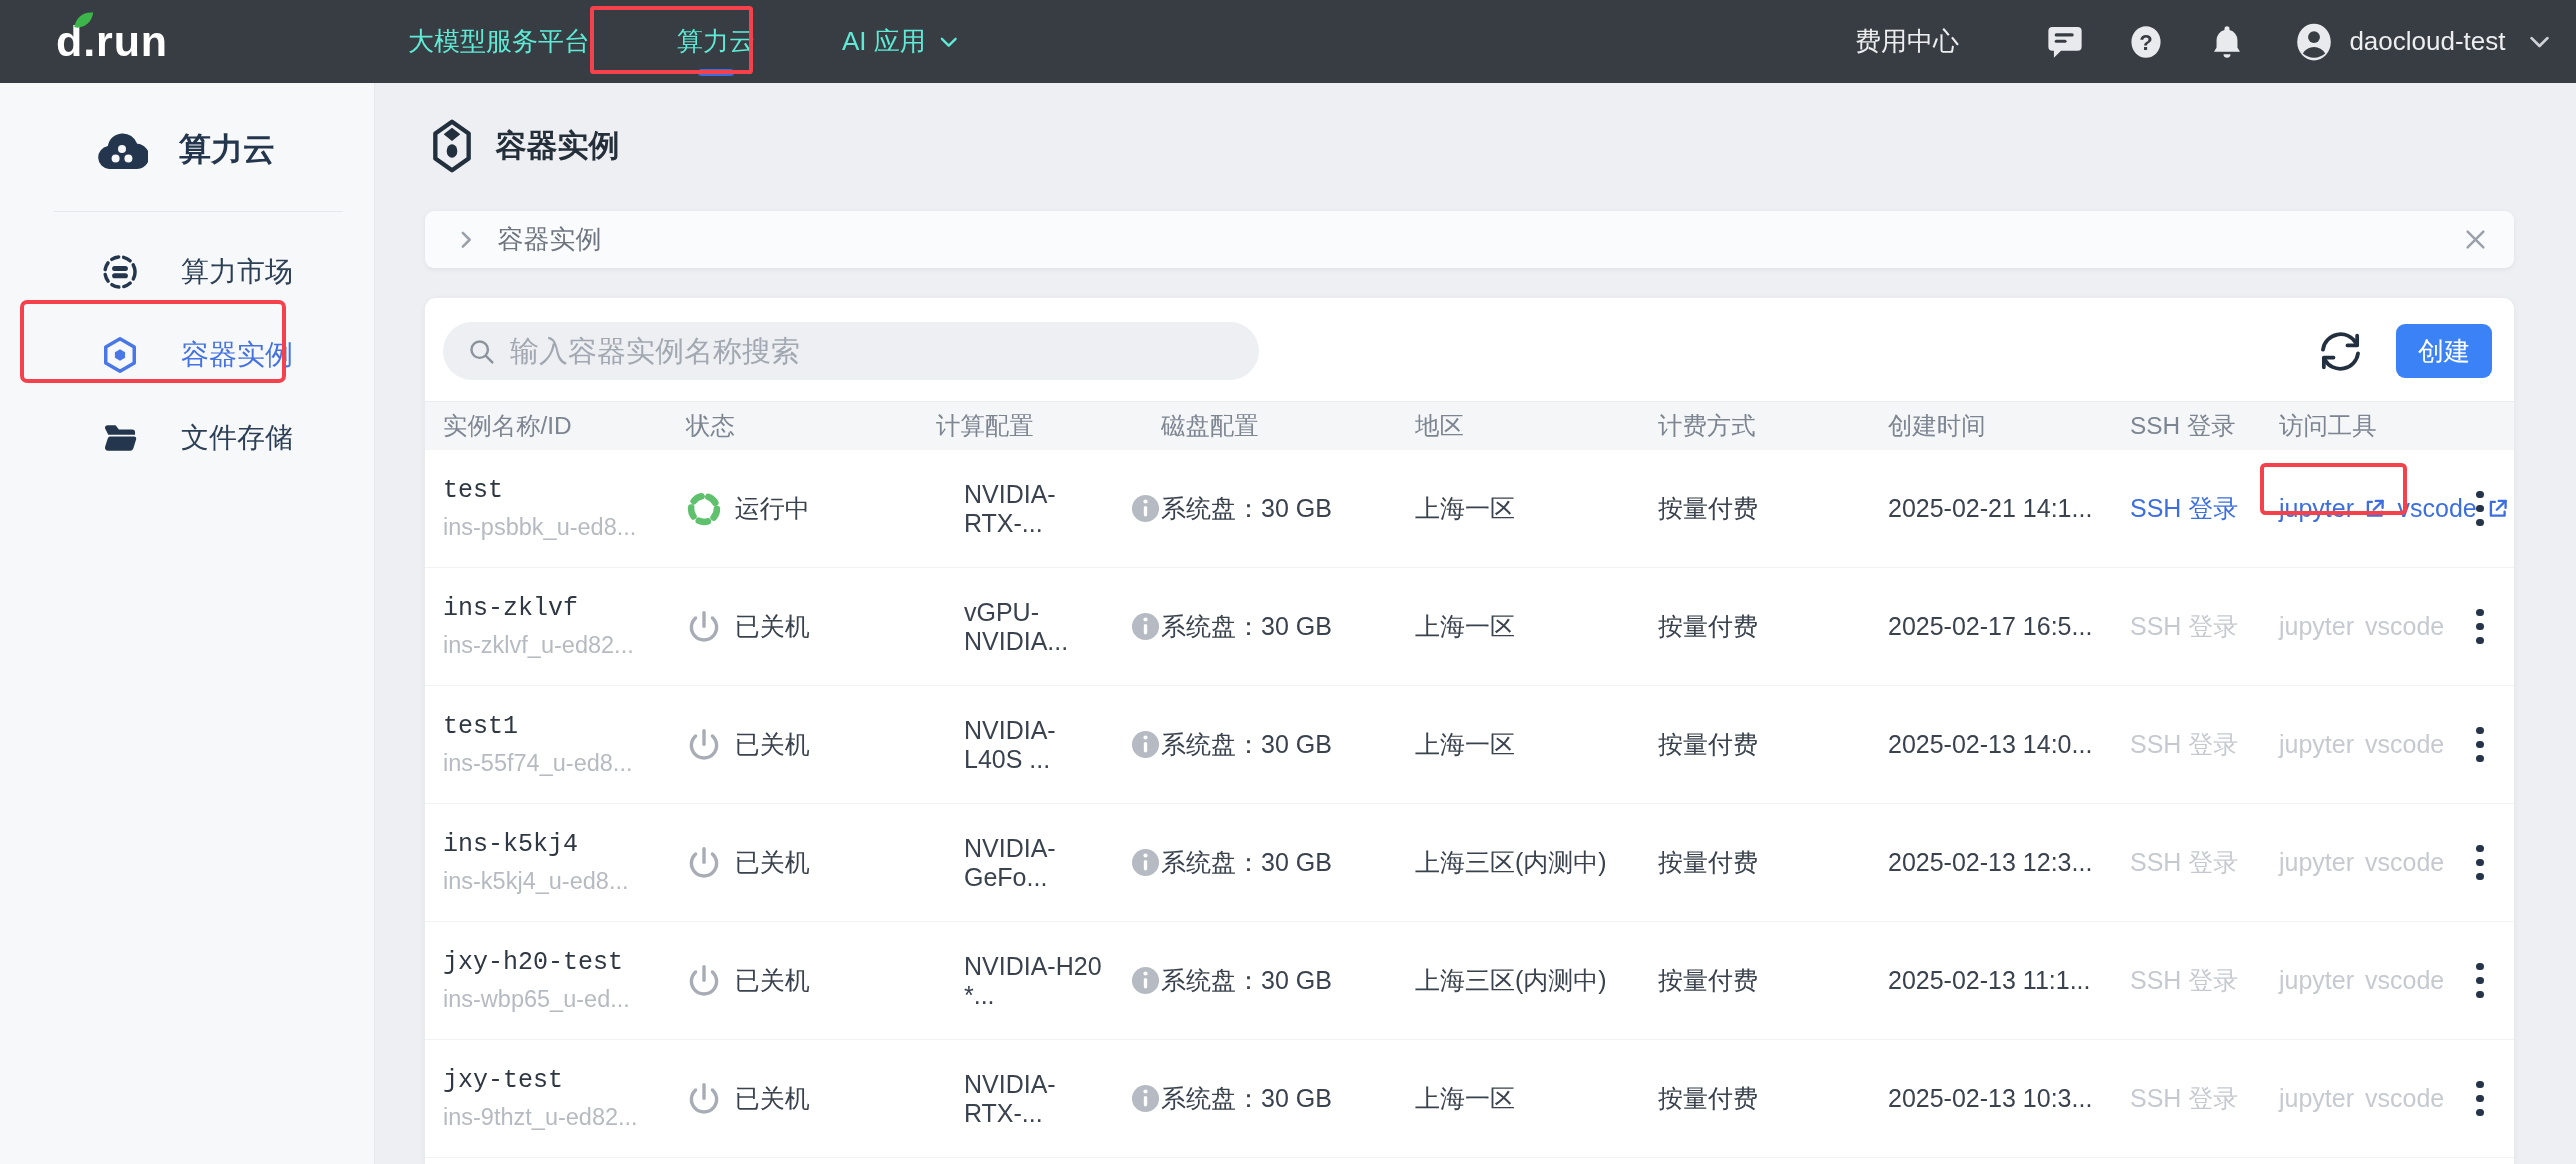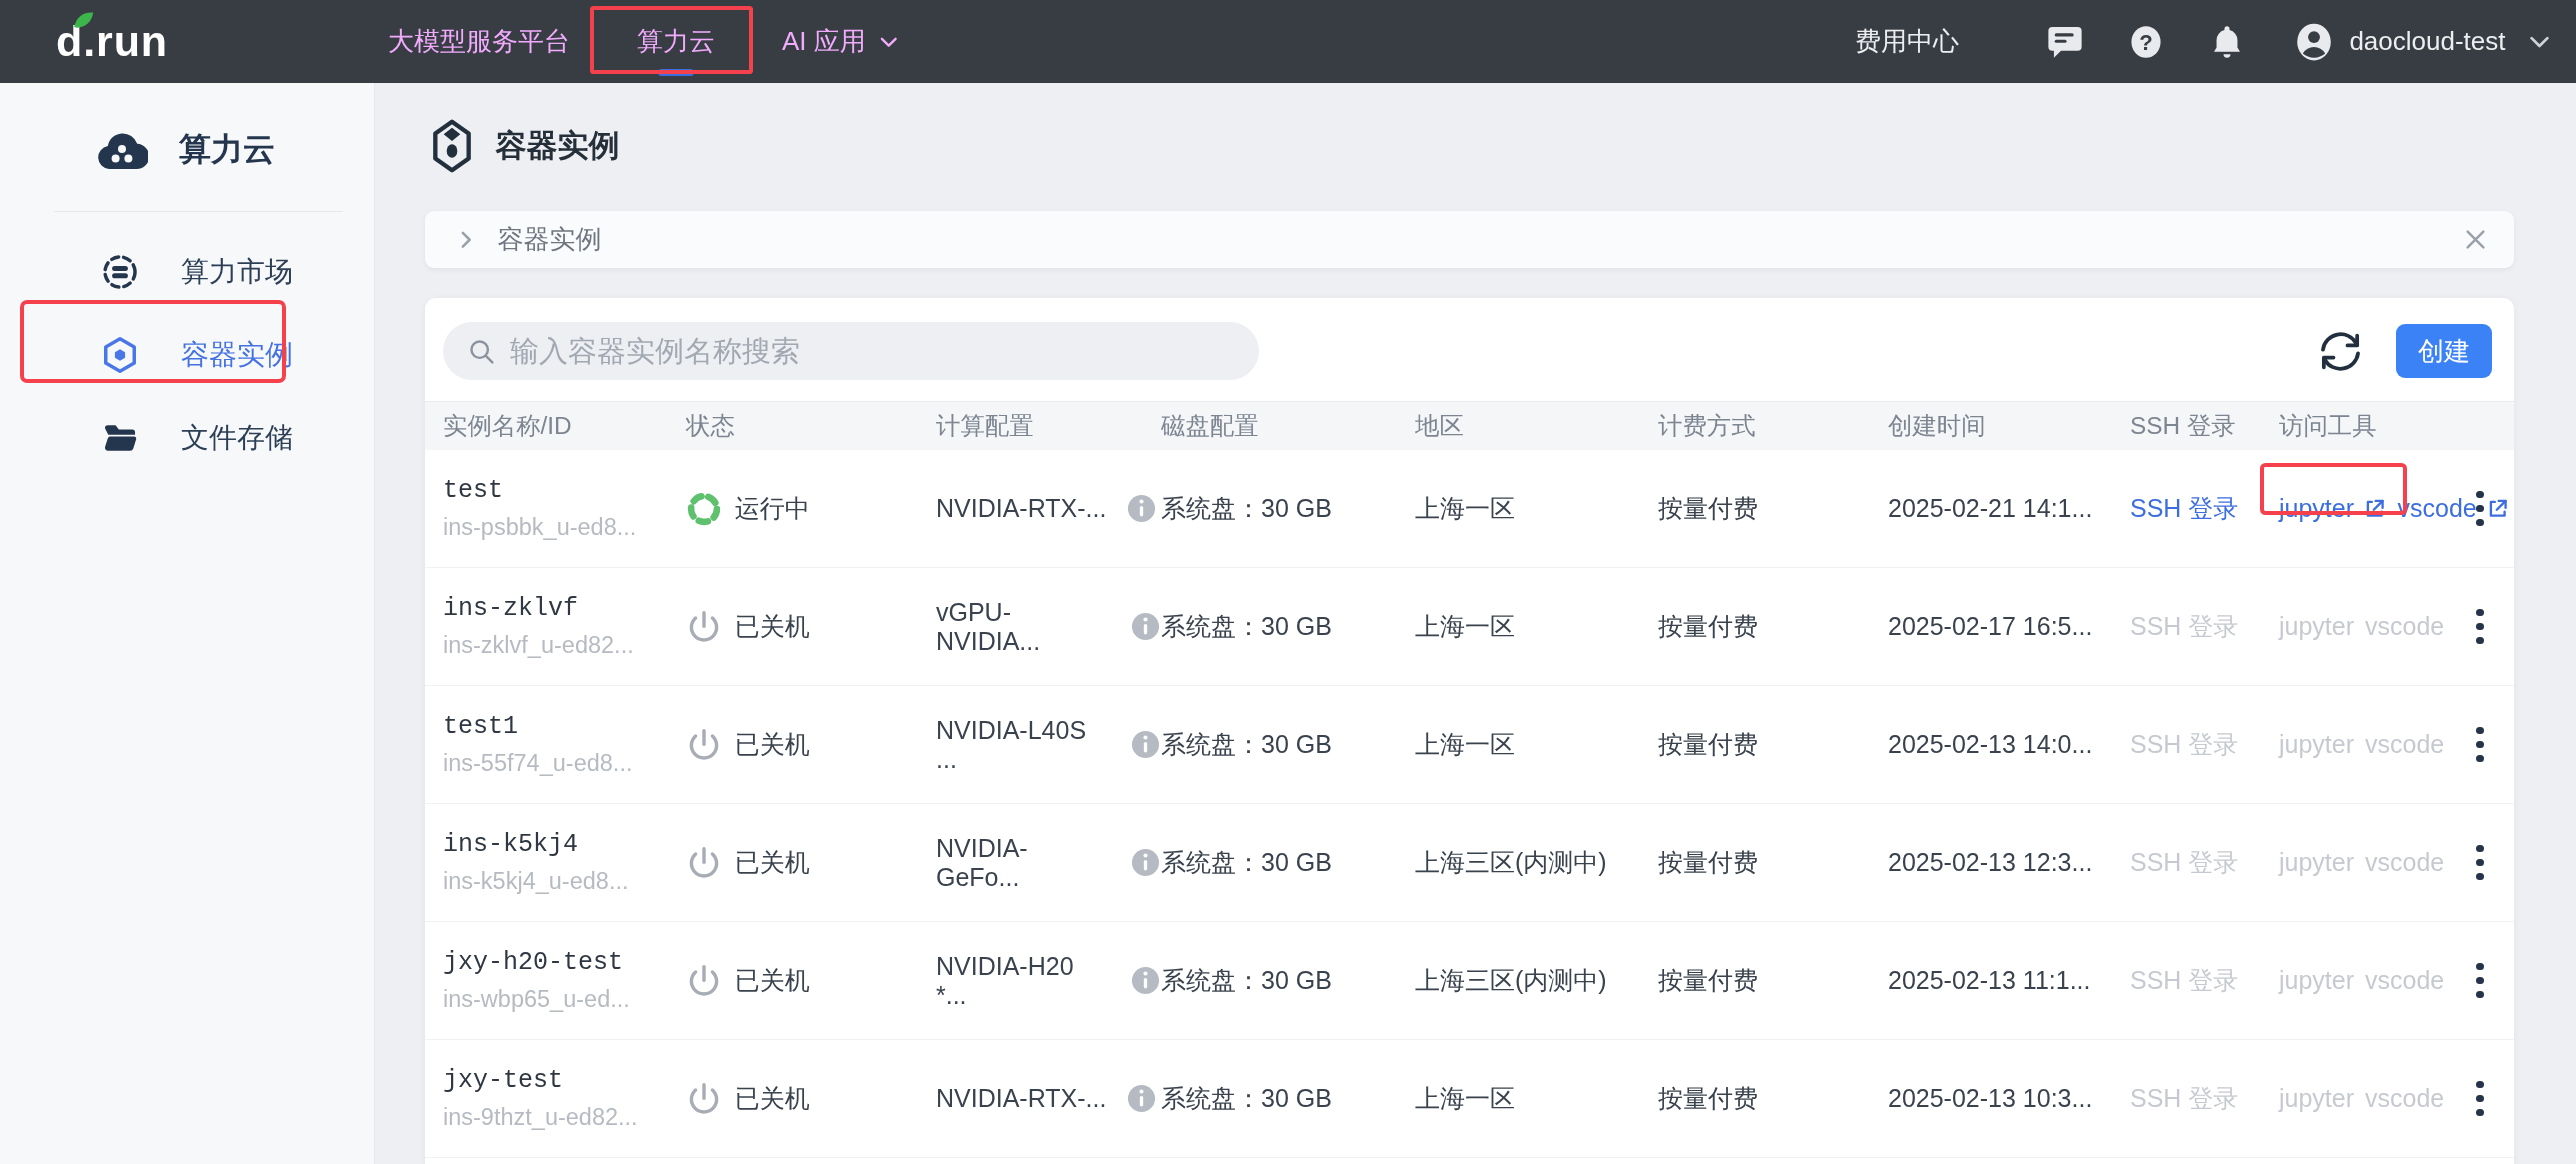--- a/index.html
+++ b/index.html
@@ -8,21 +8,21 @@
   .app { position:relative; width:2576px; height:1106px; }
 
   
   .navbar { position:absolute; left:0; top:0; width:2576px; height:83px; background:#383c43;
             display:flex; align-items:center; z-index:5; }
   .logo { position:relative; margin-left:56px; color:#ffffff; font-size:43px; font-weight:bold;
           letter-spacing:0.9px; display:flex; align-items:center; }
   .logo .leaf { position:absolute; left:14.5px; top:-11px; }
   .nav-tabs { position:absolute; left:388px; top:0; height:83px; display:flex; gap:67px; align-items:center; }
   .nav-tab { position:relative; height:83px; display:flex; align-items:center; gap:11px;
-             color:#f0abfc; font-size:26px; cursor:pointer; }
+             color:#5eead4; font-size:26px; cursor:pointer;margin-left:20px; }
   .nav-tab .tab-underline { position:absolute; left:50%; transform:translateX(-50%); bottom:7.2px;
              width:36px; height:7.2px; border-radius:3.6px; background:#3D6EE0; }
   .nav-right { position:absolute; right:23.5px; top:0; height:83px; display:flex; align-items:center; }
   .nav-right .billing { color:#eceef0; font-size:26px; margin-right:87px; cursor:pointer; }
   .nav-icon { width:38px; height:38px; color:#e8eaee; margin-left:43px; cursor:pointer; }
   .nav-icon:first-of-type { margin-left:0; }
   .avatar { width:42px; height:42px; margin-left:47px; color:#e8eaee; }
   .username { color:#eceef0; font-size:26px; margin-left:14.5px; }
   .nav-chevron { width:27px; height:27px; color:#cfd3d8; margin-left:20px; }
 
@@ -71,21 +71,21 @@
   .thead { height:49px; background:#f4f6f8; border-top:0.9px solid #e9ebee; margin-top:20px; }
   .thead span { font-size:24.4px; color:#7d8591; }
   .trow { height:118px; border-bottom:1.8px solid #f1f2f5; background:#fff; }
 
   .cell-name { display:flex; flex-direction:column; justify-content:center; gap:9px; }
   .cell-name .nm { font-size:25px; color:#2e3742; font-weight:500;font-family:Liberation Mono, monospace; }
   .cell-name .id { font-size:23.5px; color:#b6bac1; }
   .cell-status { display:flex; align-items:center; gap:12.7px; font-size:25px; color:#39424d; }
   .status-ico { width:36px; height:36px; flex:none; }
   .ico-spin { color:#5FC16D; } .ico-power { color:#a8adb5; }
-  .cell-compute { display:flex; align-items:center; gap:20px; font-size:25px; color:#39424d; }
+  .cell-compute { display:flex; align-items:center; gap:20px; font-size:25px; color:#39424d;margin-left:28px; }
   .info-ico { width:31px; height:31px; flex:none; cursor:pointer; }
   .cell-plain { font-size:25px; color:#39424d; }
   .cell-ssh { font-size:25px; color:#3D6EE0; cursor:pointer; }
   .links-disabled .cell-ssh { color:#c6cad0; cursor:default; }
   .cell-tools { display:flex; gap:11px; }
   .tool-link { display:flex; align-items:center; gap:9px; font-size:25px; color:#3D6EE0; cursor:pointer; }
   .tool-link .ext { width:23.5px; height:23.5px; }
   .links-disabled .tool-link { color:#c6cad0; cursor:default; }
   .cell-kebab { display:flex; flex-direction:column; align-items:center; gap:7.2px; cursor:pointer; }
   .cell-kebab i { width:7.2px; height:7.2px; border-radius:50%; background:#26344a; }

